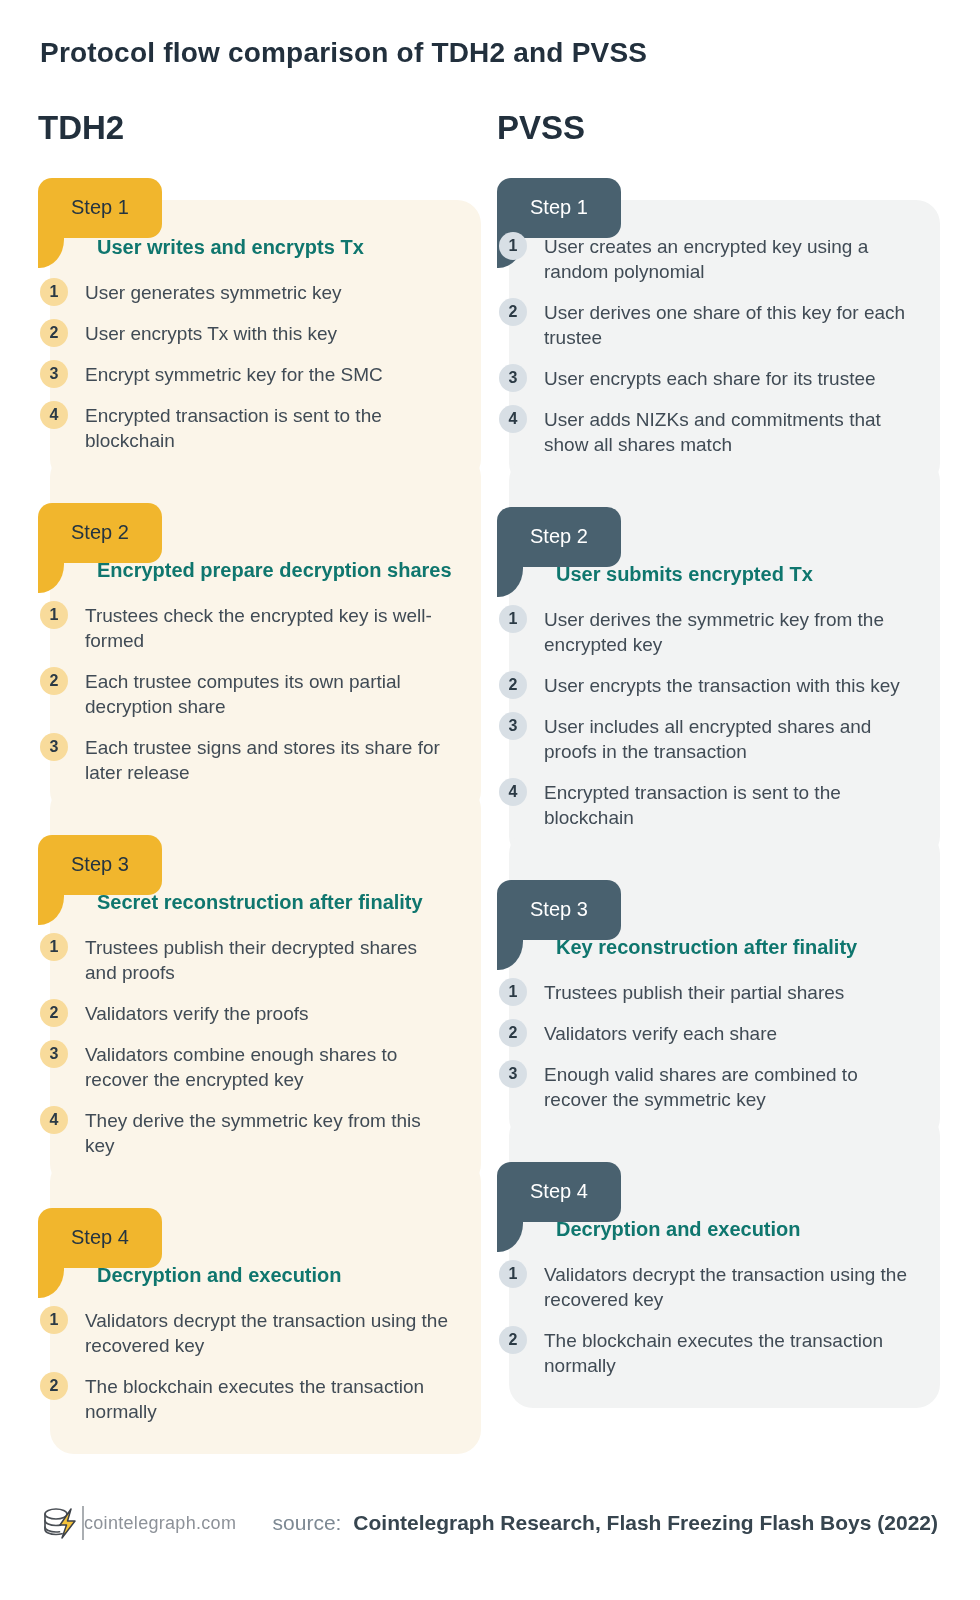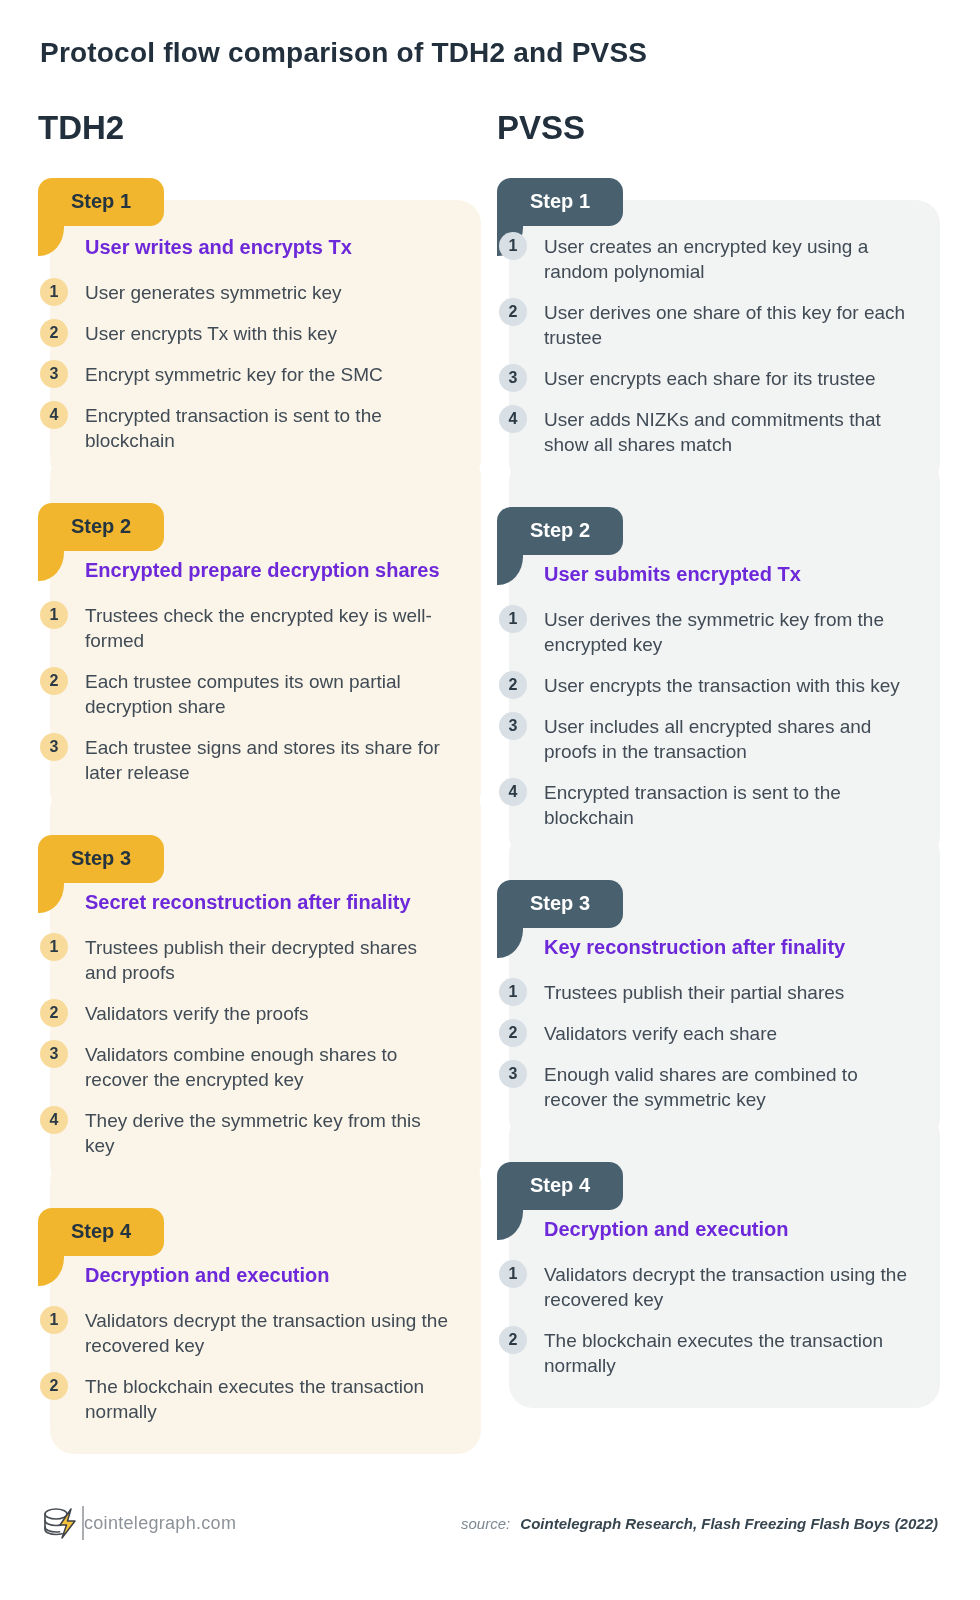--- a/index.html
+++ b/index.html
@@ -34,40 +34,40 @@
     padding:34px 28px 30px 35px;
     box-sizing:border-box;
   }
   .card + .card { margin-top:-30px; padding-top:104px; }
   .card.yellow { background:#fbf5e9; }
   .card.slate  { background:#f2f3f3; }
 
   .badge {
     position:absolute; left:-12px; top:-22px;
     height:48px; line-height:46px;
-    padding:0 33px;
+    padding:6px 33px;
     border-radius:14px 14px 14px 0;
-    font-size:20px; font-weight:700;
+    font-size:20px; font-weight:400;
     white-space:nowrap;
   }
   .card + .card .badge { top:50px; }
   .badge::after {
     content:""; position:absolute;
     top:100%; left:0;
     width:26px; height:30px;
     background:inherit;
     border-radius:0 0 95% 0;
   }
   .card.yellow .badge { background:#f1b62d; color:#243440; }
   .card.slate  .badge { background:#49616f; color:#ffffff; }
 
   .card-heading {
-    margin:0 0 20px 0;
+    margin:0 0 20px 12px;
     font-size:20px; line-height:26px;
-    font-weight:700; color:#6d28d9;
+    font-weight:700; color:#0f766e;
   }
   .item {
     position:relative;
     margin:0 0 16px 0;
     font-size:19px; line-height:25px;
     color:#404b55;
   }
   .item:last-child { margin-bottom:0; }
   .num {
     position:absolute; left:-45px; top:-2px;
@@ -80,21 +80,21 @@
   .card.slate  .num { background:#d8dfe5; }
   .item-text { display:block; }
 
   footer.page-footer {
     position:absolute; left:40px; right:42px; top:1502px;
     display:flex; justify-content:space-between; align-items:center;
   }
   .brand { display:flex; align-items:center; }
   .brand-divider { width:2px; height:34px; background:#aaaeb2; }
   .brand-site { font-size:18px; color:#8d9299; letter-spacing:0.3px; }
-  .source-line { font-style:italic; font-size:15px;text-align:right; }
+  .source-line { font-size:21px;text-align:right; }
   .source-label { color:#7d8993; font-weight:400; margin-right:6px; }
   .source-text  { color:#37454f; font-weight:700; }
 </style>
 </head>
 <body>
 
 <div class="page">
 
   <h1 class="page-title">Protocol flow comparison of TDH2 and PVSS</h1>
 

